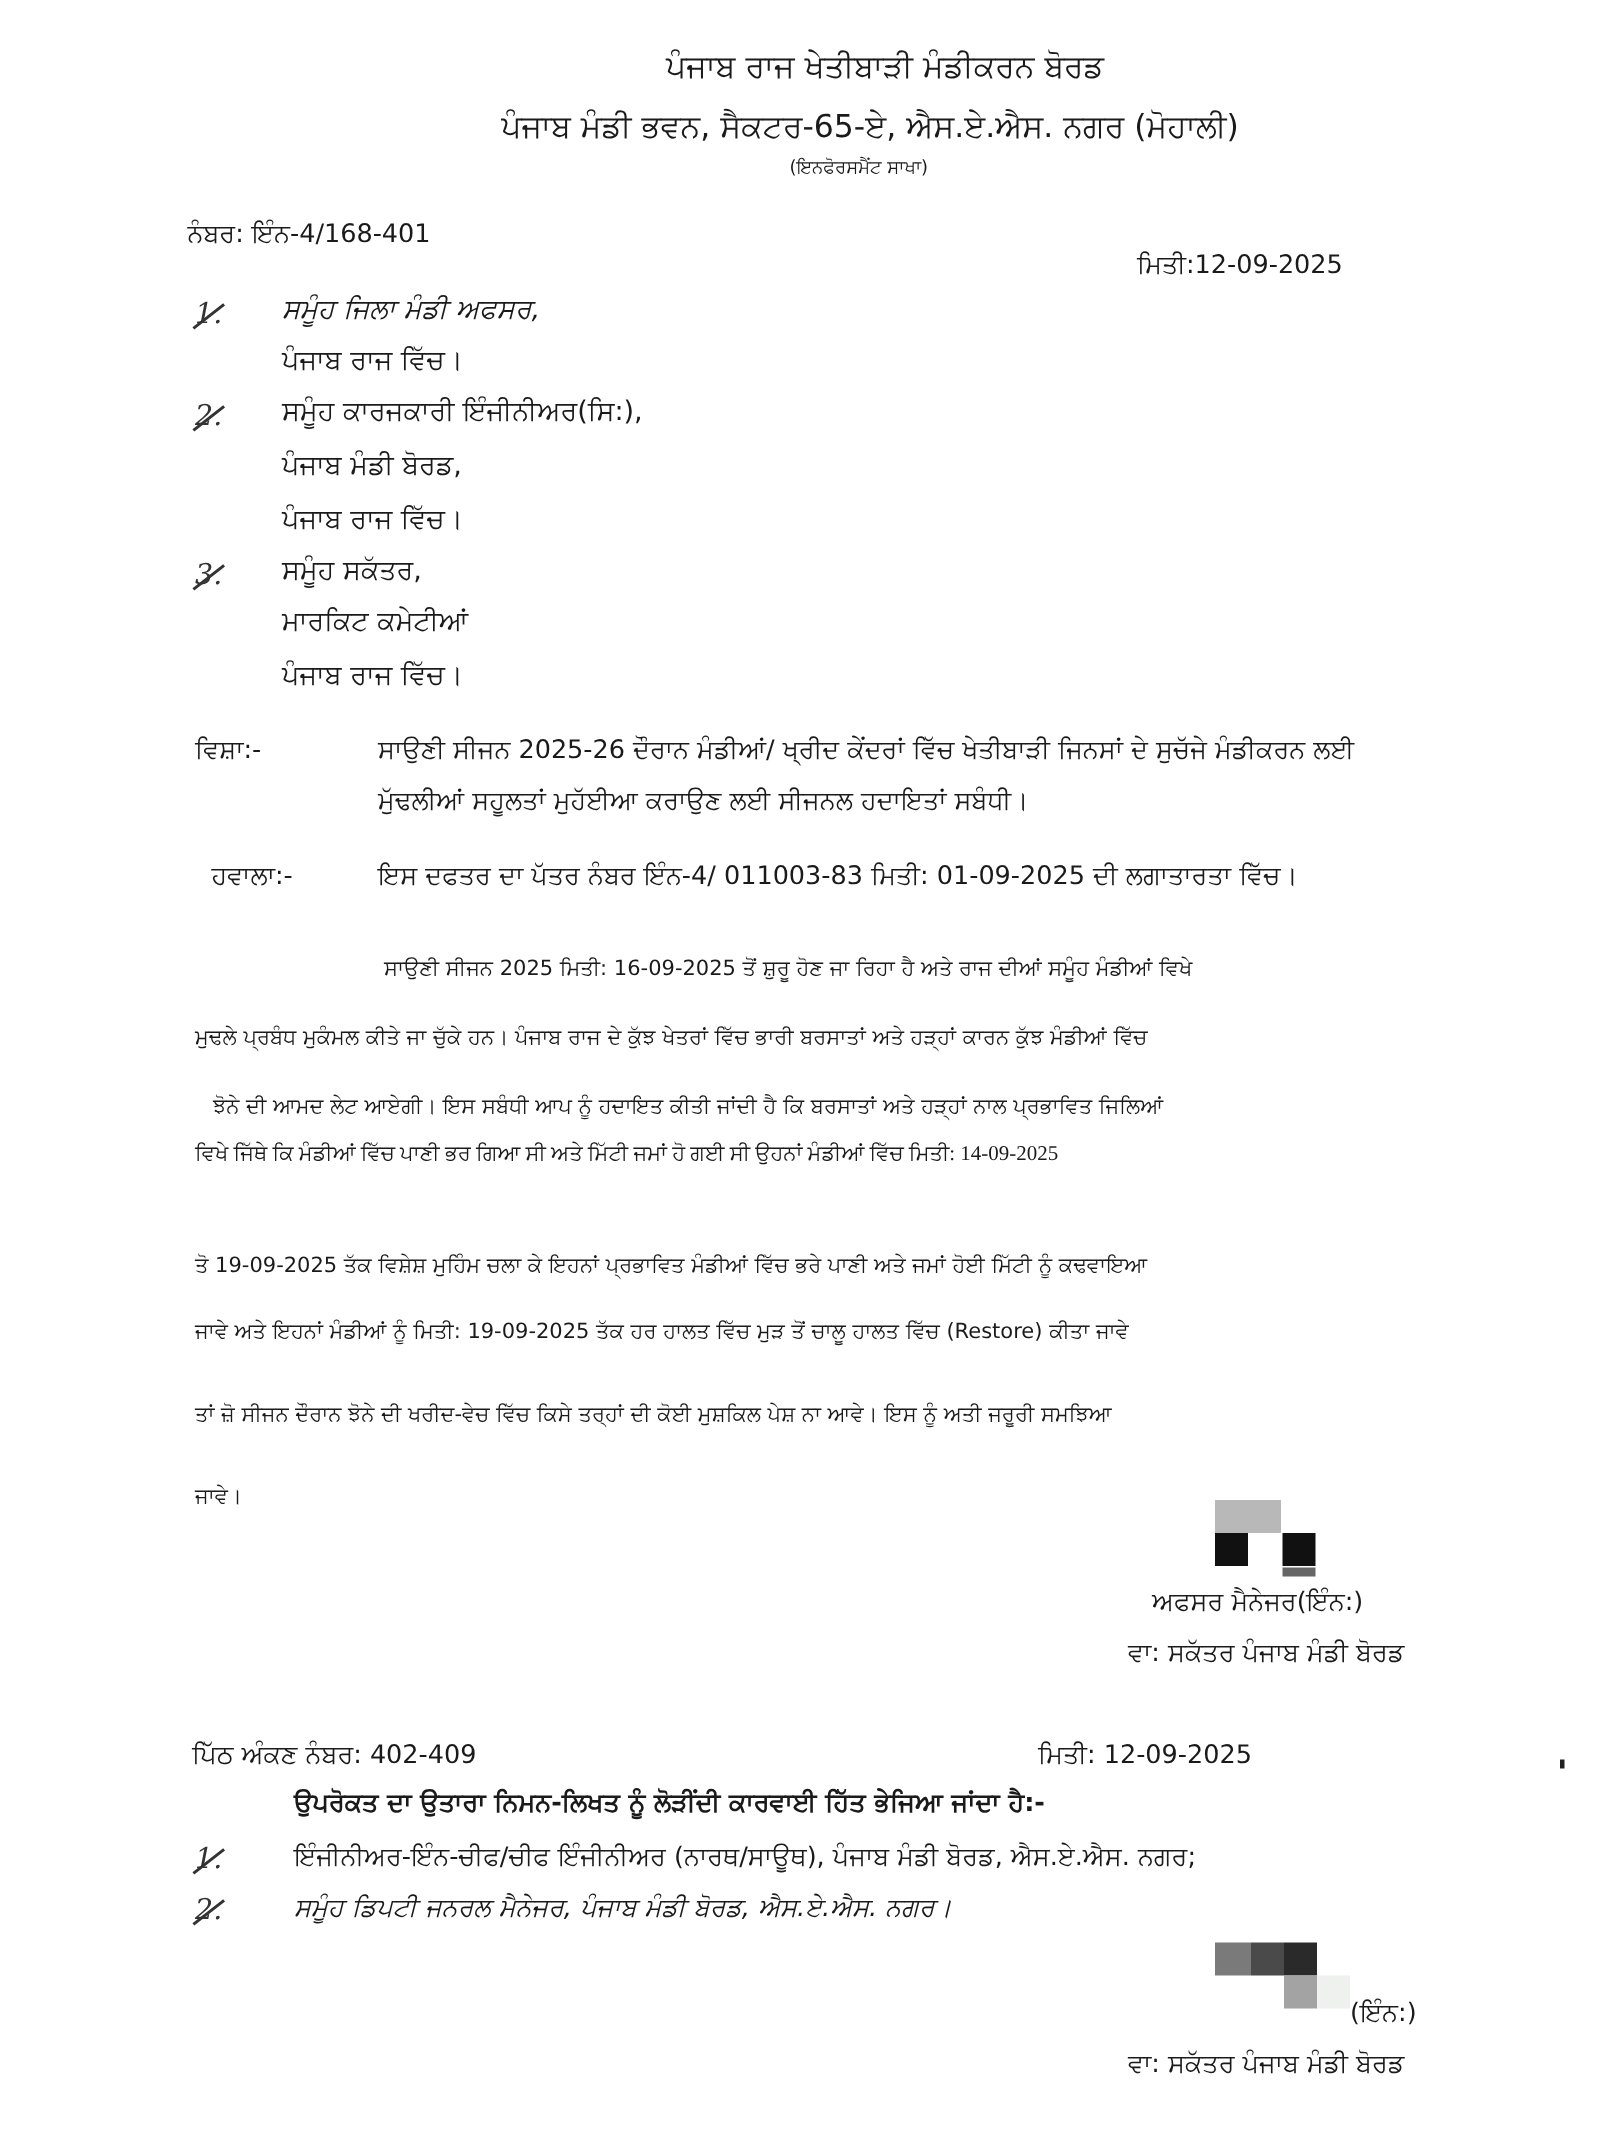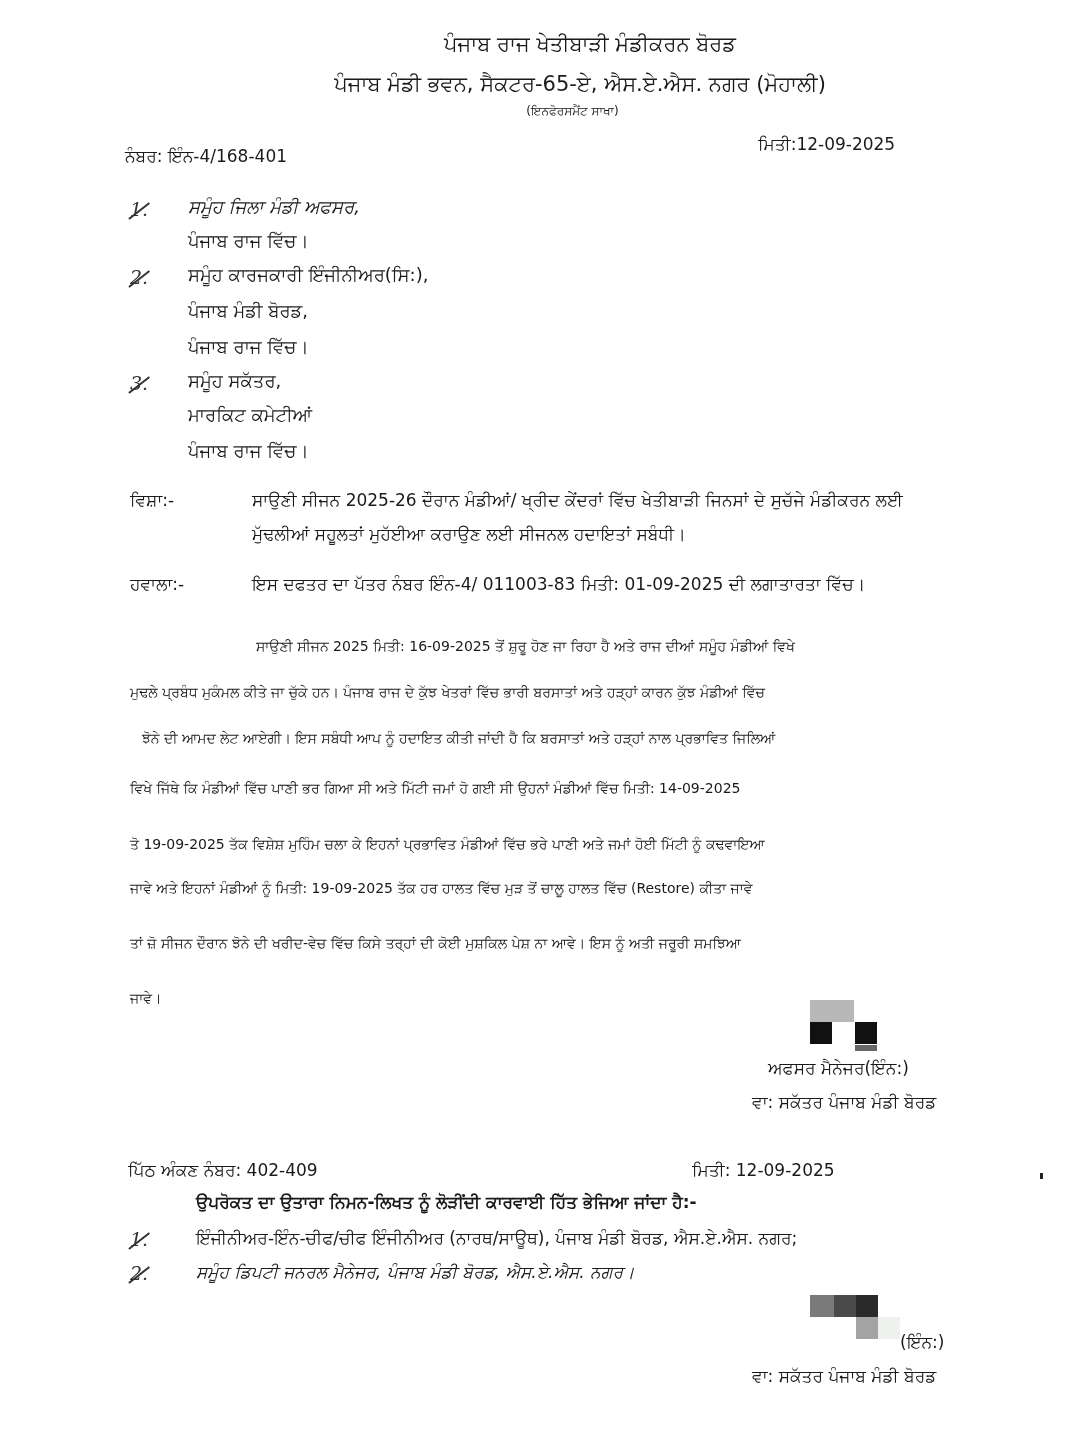--- a/index.html
+++ b/index.html
@@ -28,21 +28,21 @@
     .redact { position: absolute; }
   </style>
 </head>
 <body>
 
 <div class="abs hdr1">ਪੰਜਾਬ ਰਾਜ ਖੇਤੀਬਾੜੀ ਮੰਡੀਕਰਨ ਬੋਰਡ</div>
 <div class="abs hdr2">ਪੰਜਾਬ ਮੰਡੀ ਭਵਨ, ਸੈਕਟਰ-65-ਏ, ਐਸ.ਏ.ਐਸ. ਨਗਰ (ਮੋਹਾਲੀ)</div>
 <div class="abs hdr3">(ਇਨਫੋਰਸਮੈਂਟ ਸਾਖਾ)</div>
 
 <div class="abs t17" style="top:146px; left:125px;">ਨੰਬਰ: ਇੰਨ-4/168-401</div>
-<div class="abs t17" style="top:134px; left:758px;text-align:center;">ਮਿਤੀ:12-09-2025</div>
+<div class="abs t17" style="top:167px; left:758px;text-align:center;">ਮਿਤੀ:12-09-2025</div>
 
 <div>
   <span class="num-mark" style="top:198px; left:130px;">1.</span>
   <div class="abs t18" style="top:196px; left:188px;font-style:italic;">ਸਮੂੰਹ ਜਿਲਾ ਮੰਡੀ ਅਫਸਰ,</div>
   <div class="abs t18" style="top:230px; left:188px;">ਪੰਜਾਬ ਰਾਜ ਵਿੱਚ।</div>
 
   <span class="num-mark" style="top:266px; left:130px;">2.</span>
   <div class="abs t18" style="top:264px; left:188px;">ਸਮੂੰਹ ਕਾਰਜਕਾਰੀ ਇੰਜੀਨੀਅਰ(ਸਿ:),</div>
   <div class="abs t18" style="top:300px; left:188px;">ਪੰਜਾਬ ਮੰਡੀ ਬੋਰਡ,</div>
   <div class="abs t18" style="top:336px; left:188px;">ਪੰਜਾਬ ਰਾਜ ਵਿੱਚ।</div>
@@ -50,28 +50,28 @@
   <span class="num-mark" style="top:372px; left:130px;">3.</span>
   <div class="abs t18" style="top:370px; left:188px;">ਸਮੂੰਹ ਸਕੱਤਰ,</div>
   <div class="abs t18" style="top:404px; left:188px;">ਮਾਰਕਿਟ ਕਮੇਟੀਆਂ</div>
   <div class="abs t18" style="top:440px; left:188px;">ਪੰਜਾਬ ਰਾਜ ਵਿੱਚ।</div>
 </div>
 
 <div class="abs t17" style="top:490px; left:130px;">ਵਿਸ਼ਾ:-</div>
 <div class="abs t17" style="top:490px; left:252px;">ਸਾਉਣੀ ਸੀਜਨ 2025-26 ਦੌਰਾਨ ਮੰਡੀਆਂ/ ਖ੍ਰੀਦ ਕੇਂਦਰਾਂ ਵਿੱਚ ਖੇਤੀਬਾੜੀ ਜਿਨਸਾਂ ਦੇ ਸੁਚੱਜੇ  ਮੰਡੀਕਰਨ ਲਈ</div>
 <div class="abs t17" style="top:524px; left:252px;">ਮੁੱਢਲੀਆਂ ਸਹੂਲਤਾਂ ਮੁਹੱਈਆ ਕਰਾਉਣ ਲਈ ਸੀਜਨਲ ਹਦਾਇਤਾਂ ਸਬੰਧੀ।</div>
 
-<div class="abs t17" style="top:574px; left:130px;">ਹਵਾਲਾ:-</div>
+<div class="abs t17" style="top:574px; left:141px;">ਹਵਾਲਾ:-</div>
 <div class="abs t17" style="top:574px; left:252px;">ਇਸ ਦਫਤਰ ਦਾ ਪੱਤਰ ਨੰਬਰ ਇੰਨ-4/ 011003-83 ਮਿਤੀ: 01-09-2025 ਦੀ ਲਗਾਤਾਰਤਾ  ਵਿੱਚ।</div>
 
 <div>
   <div class="abs body-line" style="top:638px; left:256px;">ਸਾਉਣੀ ਸੀਜਨ 2025 ਮਿਤੀ: 16-09-2025 ਤੋਂ ਸ਼ੁਰੂ ਹੋਣ ਜਾ ਰਿਹਾ ਹੈ ਅਤੇ ਰਾਜ ਦੀਆਂ ਸਮੂੰਹ ਮੰਡੀਆਂ ਵਿਖੇ</div>
   <div class="abs body-line" style="top:684px;">ਮੁਢਲੇ ਪ੍ਰਬੰਧ ਮੁਕੰਮਲ ਕੀਤੇ ਜਾ ਚੁੱਕੇ ਹਨ।  ਪੰਜਾਬ ਰਾਜ ਦੇ ਕੁੱਝ ਖੇਤਰਾਂ ਵਿੱਚ ਭਾਰੀ ਬਰਸਾਤਾਂ ਅਤੇ ਹੜ੍ਹਾਂ ਕਾਰਨ ਕੁੱਝ ਮੰਡੀਆਂ ਵਿੱਚ</div>
   <div class="abs body-line" style="top:730px;margin-left:12px;">ਝੋਨੇ ਦੀ ਆਮਦ ਲੇਟ ਆਏਗੀ।  ਇਸ ਸਬੰਧੀ ਆਪ ਨੂੰ ਹਦਾਇਤ ਕੀਤੀ ਜਾਂਦੀ ਹੈ ਕਿ ਬਰਸਾਤਾਂ ਅਤੇ ਹੜ੍ਹਾਂ ਨਾਲ ਪ੍ਰਭਾਵਿਤ ਜਿਲਿਆਂ</div>
-  <div class="abs body-line" style="top:780px;">ਵਿਖੇ ਜਿੱਥੇ ਕਿ ਮੰਡੀਆਂ ਵਿੱਚ ਪਾਣੀ ਭਰ ਗਿਆ ਸੀ ਅਤੇ ਮਿੱਟੀ ਜਮਾਂ ਹੋ ਗਈ ਸੀ ਉਹਨਾਂ ਮੰਡੀਆਂ ਵਿੱਚ ਮਿਤੀ: 14-09-2025</div>
+  <div class="abs body-line" style="top:762px;font-family:Liberation Serif, serif;">ਵਿਖੇ ਜਿੱਥੇ ਕਿ ਮੰਡੀਆਂ ਵਿੱਚ ਪਾਣੀ ਭਰ ਗਿਆ ਸੀ ਅਤੇ ਮਿੱਟੀ ਜਮਾਂ ਹੋ ਗਈ ਸੀ ਉਹਨਾਂ ਮੰਡੀਆਂ ਵਿੱਚ ਮਿਤੀ: 14-09-2025</div>
   <div class="abs body-line" style="top:836px;">ਤੋ 19-09-2025 ਤੱਕ ਵਿਸ਼ੇਸ਼ ਮੁਹਿੰਮ ਚਲਾ ਕੇ ਇਹਨਾਂ ਪ੍ਰਭਾਵਿਤ ਮੰਡੀਆਂ ਵਿੱਚ ਭਰੇ ਪਾਣੀ ਅਤੇ ਜਮਾਂ ਹੋਈ ਮਿੱਟੀ ਨੂੰ ਕਢਵਾਇਆ</div>
   <div class="abs body-line" style="top:880px;">ਜਾਵੇ ਅਤੇ ਇਹਨਾਂ ਮੰਡੀਆਂ ਨੂੰ ਮਿਤੀ: 19-09-2025 ਤੱਕ ਹਰ ਹਾਲਤ ਵਿੱਚ ਮੁੜ ਤੋਂ ਚਾਲੂ ਹਾਲਤ ਵਿੱਚ (Restore) ਕੀਤਾ ਜਾਵੇ</div>
   <div class="abs body-line" style="top:935px;">ਤਾਂ ਜ਼ੋ ਸੀਜਨ ਦੌਰਾਨ ਝੋਨੇ ਦੀ ਖਰੀਦ-ਵੇਚ ਵਿੱਚ ਕਿਸੇ ਤਰ੍ਹਾਂ ਦੀ ਕੋਈ ਮੁਸ਼ਕਿਲ ਪੇਸ਼ ਨਾ ਆਵੇ।  ਇਸ ਨੂੰ ਅਤੀ ਜਰੂਰੀ ਸਮਝਿਆ</div>
   <div class="abs body-line" style="top:990px;">ਜਾਵੇ।</div>
 </div>
 
 <div>
   <div class="redact" style="top:1000px; left:810px; width:44px; height:22px; background:#b8b8b8;"></div>
   <div class="redact" style="top:1022px; left:810px; width:22px; height:22px; background:#111;"></div>
   <div class="redact" style="top:1022px; left:855px; width:22px; height:22px; background:#111;"></div>

